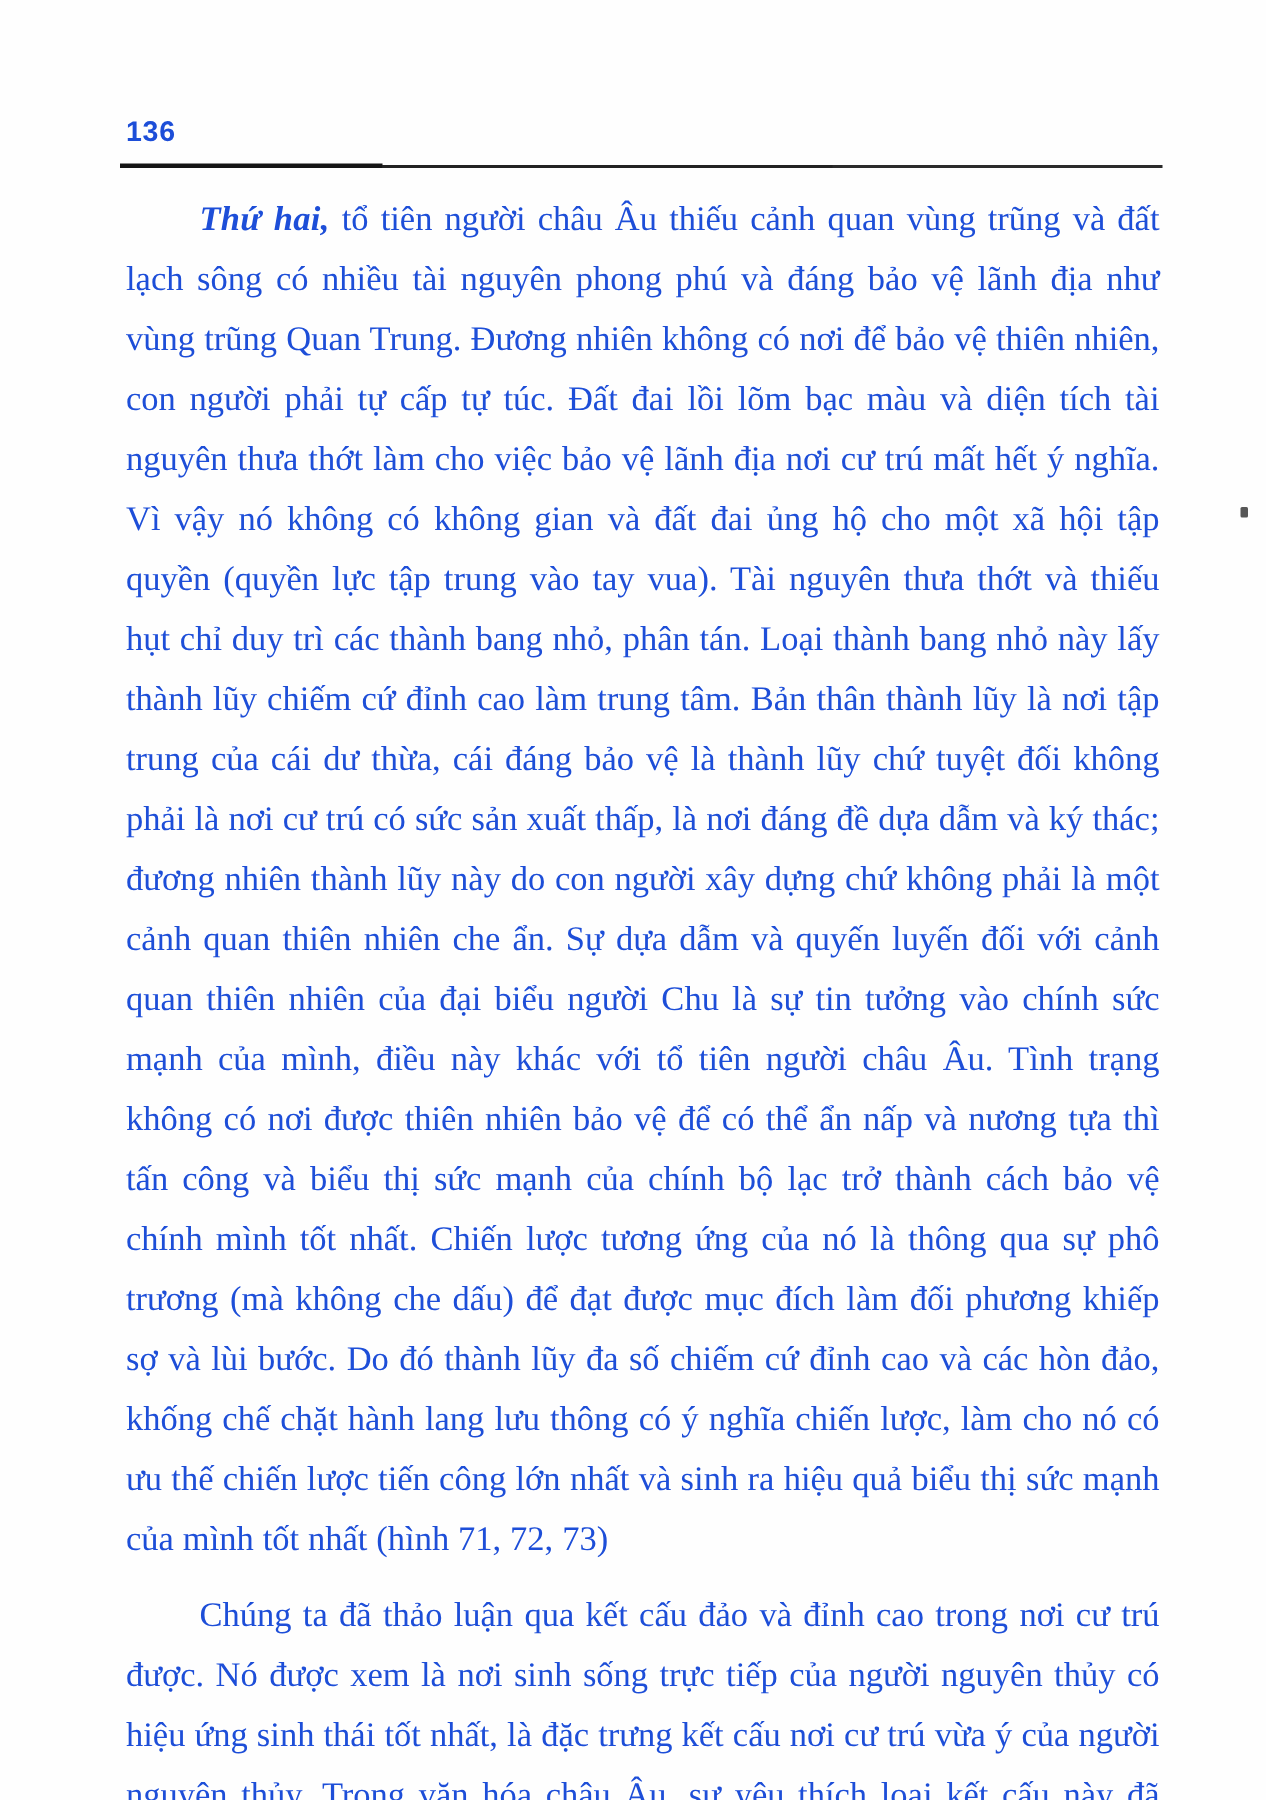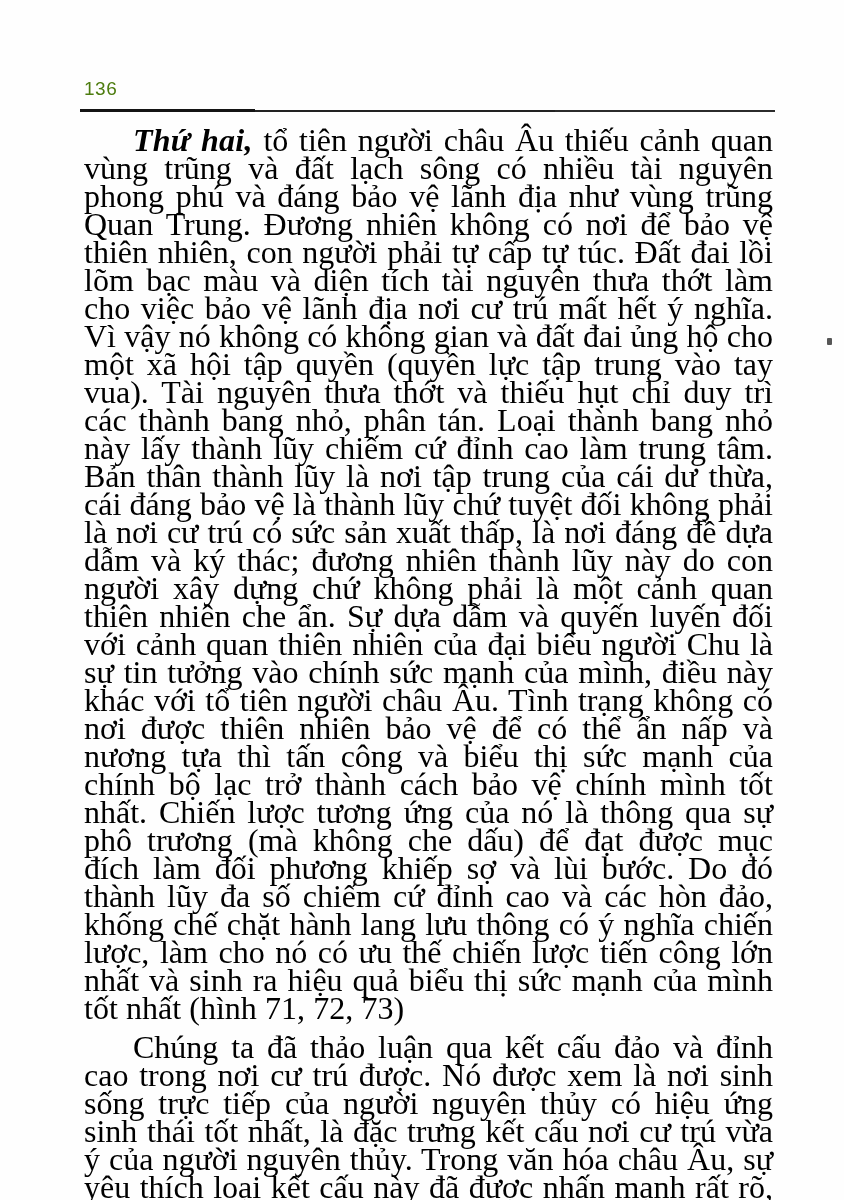--- a/index.html
+++ b/index.html
@@ -22,24 +22,24 @@
 
   
   .header {
     position: absolute;
     left: 84px;
     top: 78px;
     width: 690px;
     display: flex;
     align-items: baseline;
     font-family: "Liberation Sans", "DejaVu Sans", sans-serif;
-    font-weight: normal;
+    font-weight: bold;
     font-size: 19.5px;
     letter-spacing: 0.2px;
-    color: #4d7c0f;
+    color: #1d4ed8;
     white-space: nowrap;
     flex-direction: column;
   }
   .header .folio {
     font-size: 19px;
     margin-right: 28px;
     letter-spacing: 0.5px;
   }
   .header .title {
     font-size: 19.5px;
@@ -77,24 +77,24 @@
   .body-col {
     position: absolute;
     left: 84px;
     top: 126px;
     width: 689px;
   }
   p.para {
     margin: 0;
     text-align: justify;
     text-justify: inter-word;
-    font-size: 32px;
-    line-height: 28px;
+    font-size: 23px;
+    line-height: 40px;
     text-indent: 49px;
-    color: #000000;
+    color: #1d4ed8;
     word-spacing: 0.2px;
     hyphens: none;
   }
   p.para + p.para {
     margin-top: 11px;
   }
   .lead {
     font-weight: bold;
     font-style: italic;
     letter-spacing: 0.2px;

